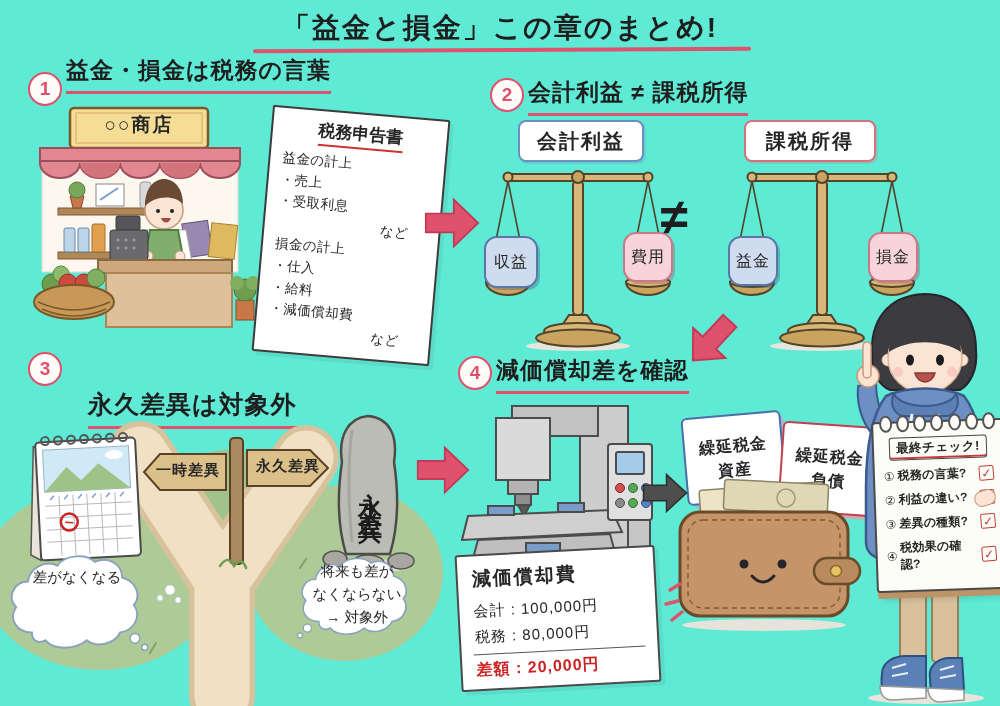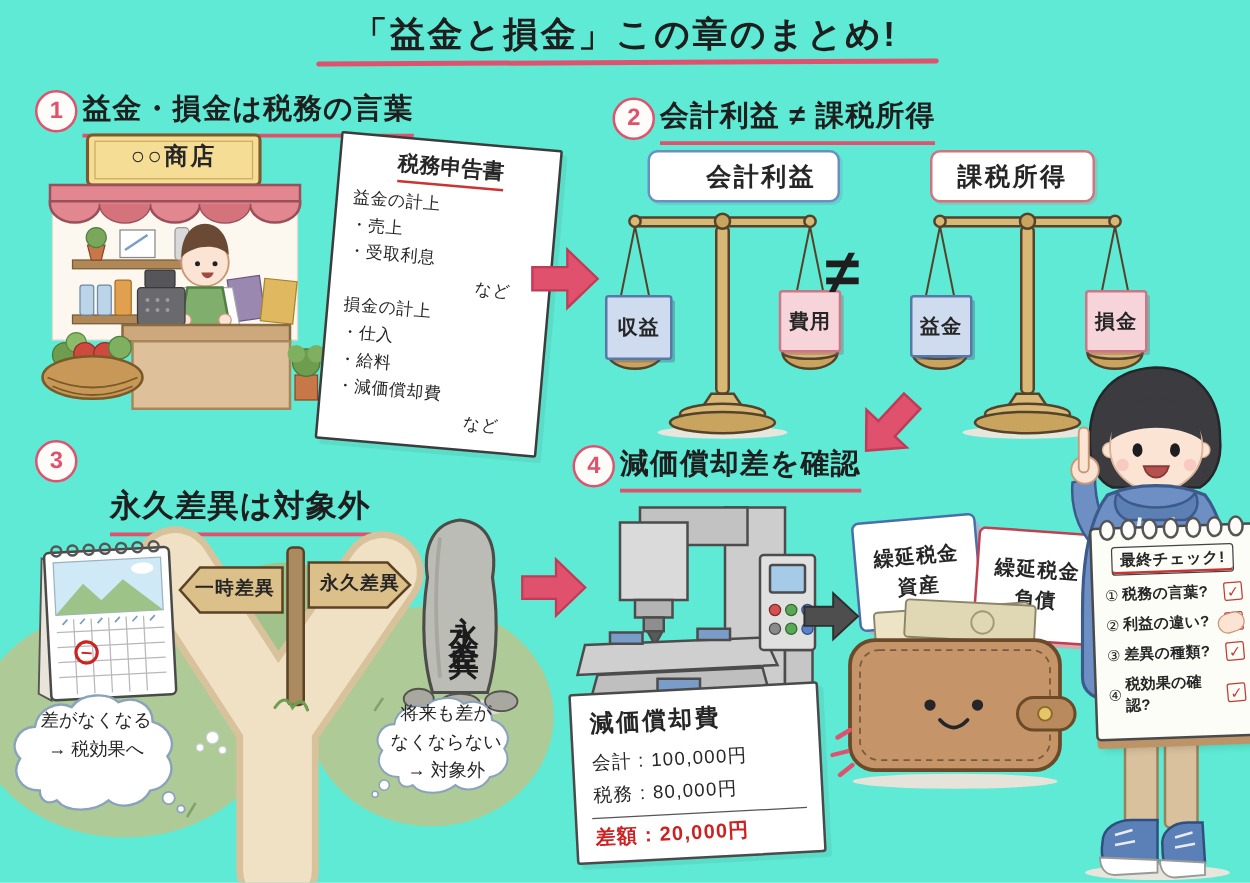--- a/index.html
+++ b/index.html
@@ -20,24 +20,24 @@
   .doc-paper{width:152px;background:#ffffff;border:2px solid #3c3c3c;border-radius:2px;
     transform:rotate(5deg);padding:8px 10px 10px 12px;box-shadow:4px 4px 0 rgba(60,60,60,.08);}
   .doc-title{font-size:17px;font-weight:700;text-align:center;margin-bottom:4px;}
   .doc-title span{border-bottom:2px solid #cc3333;padding-bottom:2px;display:inline-block;}
   .doc-line{font-size:13.5px;line-height:1.6;letter-spacing:.5px;}
   .doc-line.etc{text-align:right;padding-right:20px;}
 
   
   .label-box{background:#fff;border-radius:8px;display:flex;align-items:center;justify-content:center;
     font-size:20px;font-weight:600;letter-spacing:2px;}
-  .label-box.blue{border:2.5px solid #6a8fc0;box-shadow:2px 2px 0 rgba(106,143,192,.25);padding-left:28px;}
+  .label-box.blue{border:2.5px solid #6a8fc0;box-shadow:2px 2px 0 rgba(106,143,192,.25);}
   .label-box.red{border:2.5px solid #d4737e;box-shadow:2px 2px 0 rgba(212,115,126,.25);}
-  .pan-box{display:flex;align-items:center;justify-content:center;font-size:16px;font-weight:700;
-    border-radius:3px;letter-spacing:1px;}
+  .pan-box{display:flex;align-items:center;justify-content:center;font-size:16px;font-weight:400;
+    border-radius:13px;letter-spacing:1px;}
   .pan-box.blue{background:#cfdcef;border:2px solid #5878a8;box-shadow:3px 3px 0 -1px rgba(70,90,120,.35);}
   .pan-box.pink{background:#f6d4da;border:2px solid #cc7787;box-shadow:3px 3px 0 -1px rgba(150,90,100,.35);}
   .neq{font-size:50px;font-weight:700;color:#1e1e1e;}
 
   
   .sign-text{font-size:15px;font-weight:600;text-align:center;letter-spacing:1px;}
   .stone-text{writing-mode:vertical-rl;font-size:24px;font-weight:600;letter-spacing:9px;color:#1c1c1c;text-align:center;}
   .bubble-text{font-size:14.5px;line-height:1.6;text-align:center;font-weight:500;}
 
   
@@ -70,21 +70,21 @@
 <body>
 
 <div id="canvas">
 
   <div class="abs title" style="left:250px;top:9px;width:500px;">「益金と損金」この章のまとめ!</div>
   <div class="abs title-underline" style="left:253px;top:48px;width:498px;height:4px;"></div>
 
   <div class="abs num-circle" style="left:28px;top:72px;">
     <span>1</span>
   </div>
-  <div class="abs heading u-pink" style="left:66px;top:71px;font-family:Liberation Mono, monospace;">益金・損金は税務の言葉</div>
+  <div class="abs heading u-pink" style="left:66px;top:55px;font-family:Liberation Mono, monospace;">益金・損金は税務の言葉</div>
 
   <svg class="abs" style="left:14px;top:104px;" width="252" height="226" viewBox="0 0 252 226">
     <rect x="28" y="58" width="196" height="110" fill="#fcf8f0" stroke="#e4dccb"></rect>
     <rect x="56" y="4" width="138" height="40" rx="4" fill="#f5dd96" stroke="#7a5a2a" stroke-width="2.5"></rect>
     <rect x="62" y="9" width="126" height="30" fill="none" stroke="#cdab5e"></rect>
     <rect x="26" y="44" width="200" height="16" fill="#e28690" stroke="#99505a" stroke-width="2"></rect>
     <path d="M26,59 A20,15 0 0 0 66,59 A20,15 0 0 0 106,59 A20,15 0 0 0 146,59 A20,15 0 0 0 186,59 A20,15 0 0 0 226,59 L226,57 L26,57 Z" fill="#e28690" stroke="#99505a" stroke-width="2"></path>
     <path d="M66,59 A20,15 0 0 0 106,59 Z" fill="#d4737c"></path>
     <path d="M146,59 A20,15 0 0 0 186,59 Z" fill="#d4737c"></path>
     <rect x="44" y="104" width="122" height="7" fill="#b08858" stroke="#7a5a32"></rect>
@@ -280,21 +280,20 @@
   </svg>
   <div class="abs stone-text" style="left:354px;top:428px;height:128px;">永久差異</div>
 
   <svg class="abs" style="left:4px;top:550px;" width="148" height="108" viewBox="0 0 150 110">
     <path d="M28,84 C12,84 4,70 12,58 C2,48 10,32 24,32 C26,18 42,10 54,16 C62,4 84,4 92,12 C106,6 120,14 120,28 C134,32 140,46 132,56 C140,68 132,82 118,84 C112,96 94,100 84,92 C72,102 50,102 42,92 C34,96 28,92 28,84 Z" fill="#ffffff" stroke="#8ba2bd" stroke-width="2"></path>
     <circle cx="133" cy="90" r="5" fill="#ffffff" stroke="#8ba2bd" stroke-width="1.5"></circle>
     <circle cx="143" cy="99" r="3" fill="#ffffff" stroke="#8ba2bd" stroke-width="1.5"></circle>
   </svg>
   <div class="abs bubble-text" style="left:14px;top:566px;width:126px;">
     <div>差がなくなる</div>
-    <div>→ 税効果へ</div>
   </div>
 
   <svg class="abs" style="left:296px;top:546px;" width="122" height="104" viewBox="0 0 150 110">
     <path d="M28,84 C12,84 4,70 12,58 C2,48 10,32 24,32 C26,18 42,10 54,16 C62,4 84,4 92,12 C106,6 120,14 120,28 C134,32 140,46 132,56 C140,68 132,82 118,84 C112,96 94,100 84,92 C72,102 50,102 42,92 C34,96 28,92 28,84 Z" fill="#ffffff" stroke="#8ba2bd" stroke-width="2"></path>
     <circle cx="14" cy="92" r="5" fill="#ffffff" stroke="#8ba2bd" stroke-width="1.5"></circle>
     <circle cx="5" cy="101" r="3" fill="#ffffff" stroke="#8ba2bd" stroke-width="1.5"></circle>
   </svg>
   <div class="abs bubble-text" style="left:302px;top:560px;width:110px;">
     <div>将来も差が</div>
     <div>なくならない</div>

